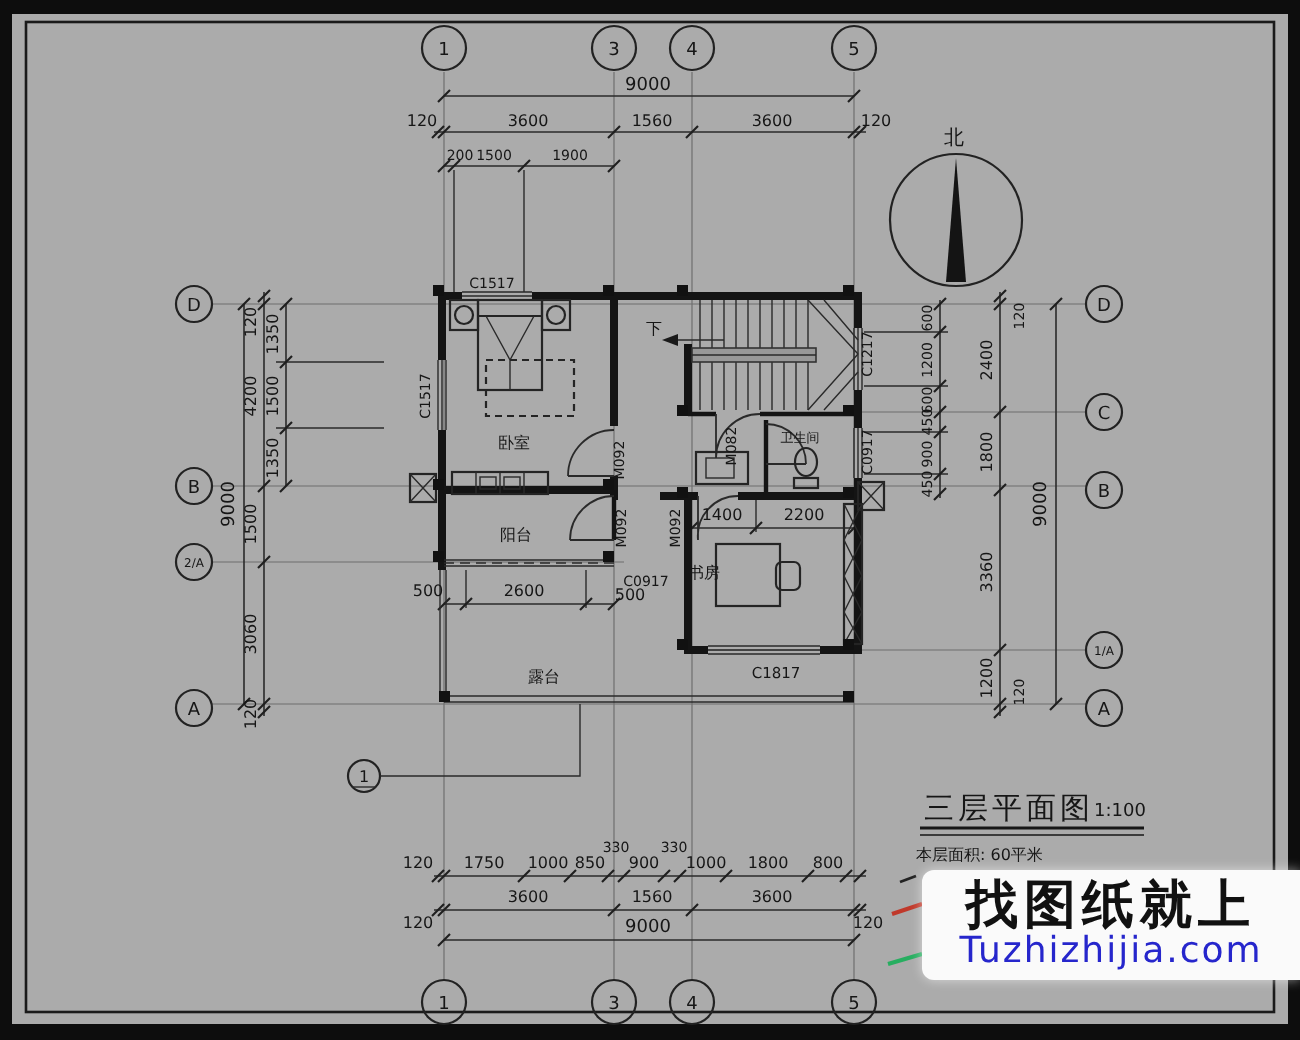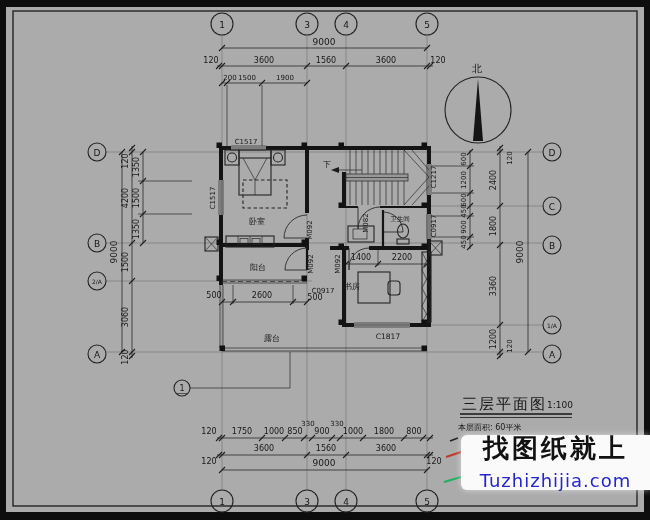--- a/index.html
+++ b/index.html
@@ -16,21 +16,21 @@
   .thin{stroke:#2a2a2a;stroke-width:0.7;fill:none;}
   .w4{stroke:#141414;stroke-width:4;fill:none;}
   .w2{stroke:#141414;stroke-width:2.2;fill:none;}
   .w1{stroke:#242424;stroke-width:1.1;fill:none;}
   .arc{stroke:#2a2a2a;stroke-width:0.9;fill:none;}
   .bub{stroke:#222;stroke-width:1.1;fill:none;}
   .dash{stroke-dasharray:5,3;}
   .dash2{stroke-dasharray:3.5,2.5;}
   .watermark{position:absolute;left:461px;top:435px;width:189px;height:55px;background:#fafafa;
              border-radius:6px 0 0 6px;display:flex;flex-direction:column;align-items:center;
-             justify-content:space-between;gap:1px;box-shadow:0 0 6px rgba(255,255,255,.55);}
+             justify-content:center;gap:1px;box-shadow:0 0 6px rgba(255,255,255,.55);}
   .wm-cn{font-size:26px;font-weight:bold;color:#111;letter-spacing:3px;line-height:1;}
   .wm-en{font-size:18px;font-weight:normal;color:var(--wmblue,#2626cc);line-height:1;letter-spacing:1px;}
 </style>
 </head>
 <body>
 
 <div class="sheet">
   <div class="paper"></div>
 
   <svg width="650" height="520" viewBox="0 0 650 520">

